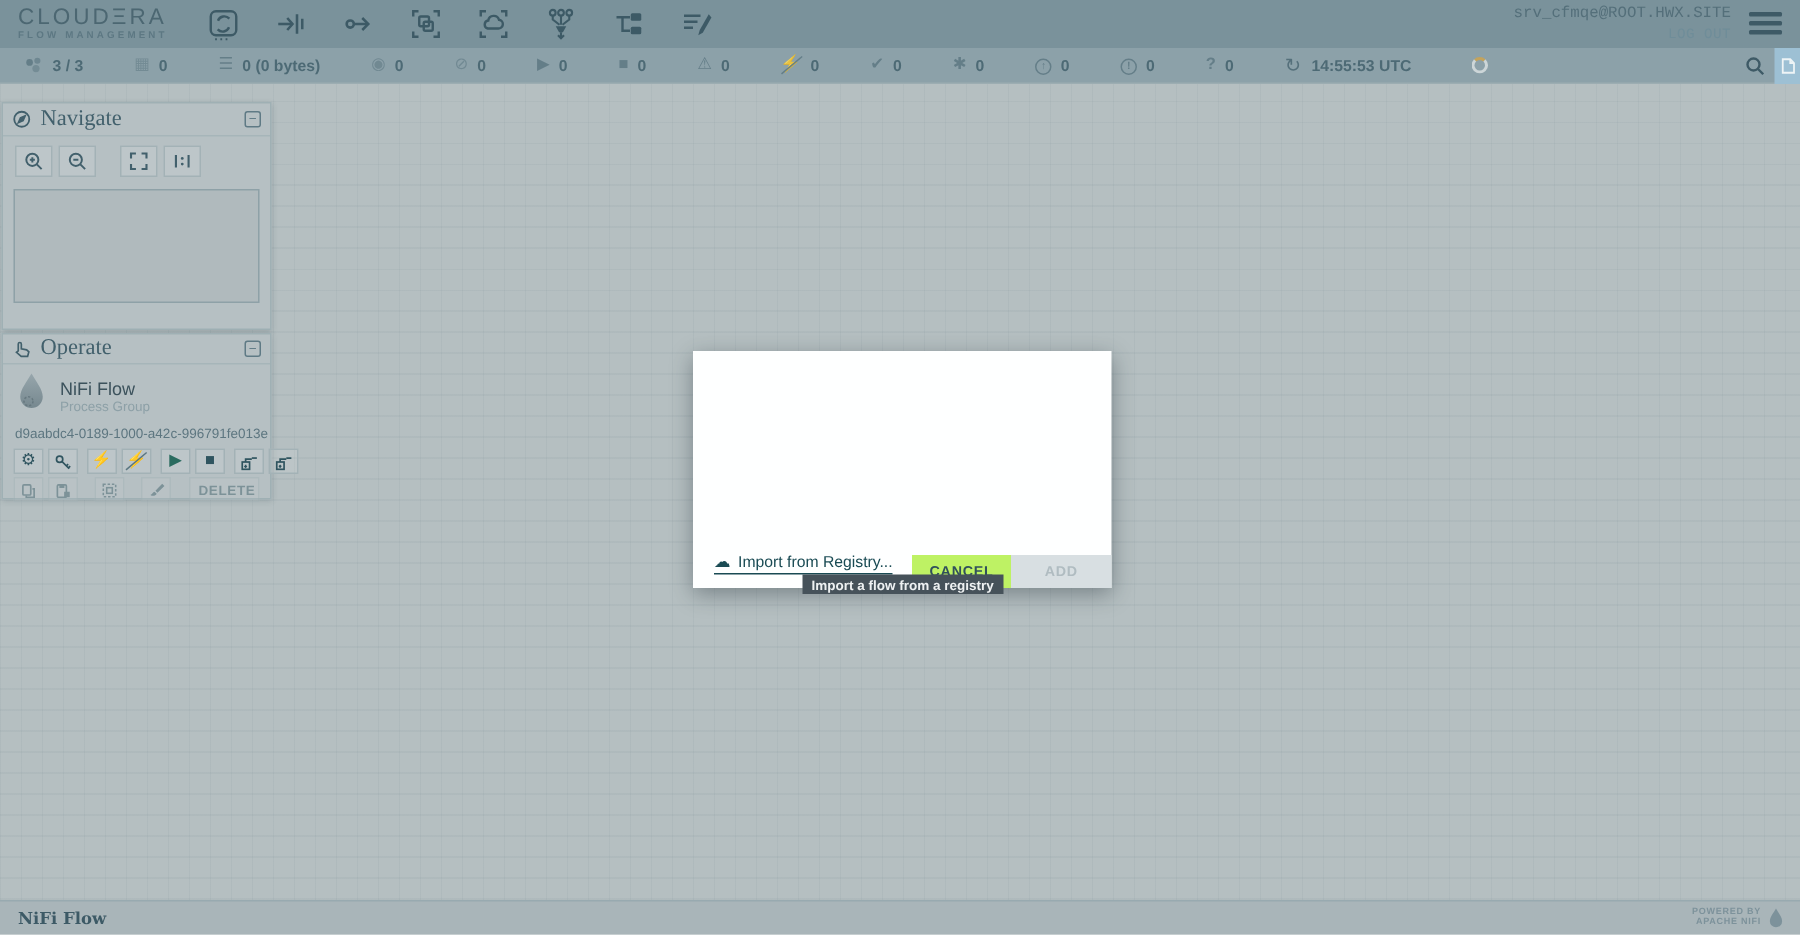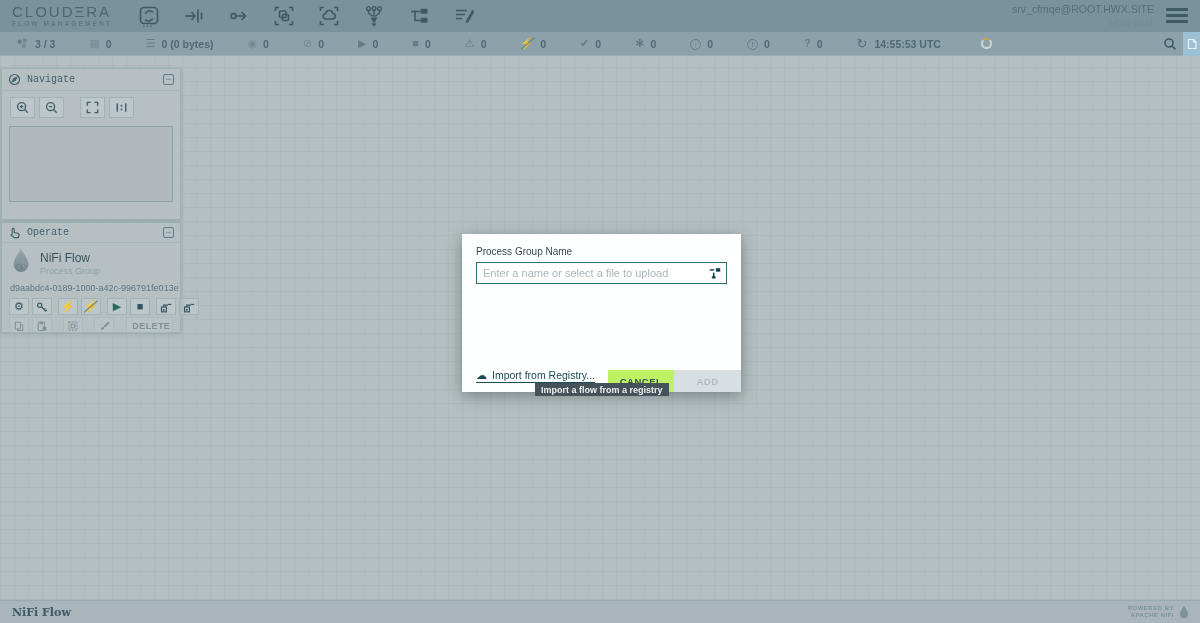--- a/index.html
+++ b/index.html
@@ -10,21 +10,21 @@
   
   .topbar { position:absolute; left:0; top:0; width:1200px; height:32px;
             background:#7a929b; display:flex; align-items:center; }
   .logo { margin-left:12px; width:110px; line-height:1; }
   .logo-title { font-size:15px; font-weight:normal; letter-spacing:2px; color:#4c6772; }
   .logo-sub   { font-size:6.5px; font-weight:bold; letter-spacing:2.1px; color:#5d7883; margin-top:2px; }
   .comp-toolbar { display:flex; align-items:center; gap:19px; margin-left:14px; }
   .comp-btn { width:26px; height:26px; display:flex; align-items:center; justify-content:center;
               color:#3d5a66; cursor:grab; }
   .comp-btn svg { width:24px; height:24px; }
-  .userbox { margin-left:auto; display:flex; align-items:center; }
+  .userbox { margin-left:auto; display:flex; align-items:center;font-family:Liberation Mono, monospace; }
   .usercol { text-align:right; line-height:1.3; margin-right:12px; }
   .username { font-size:10.5px; color:#546f7a; }
   .logout { font-size:9.5px; color:#6f8d99; letter-spacing:.3px; cursor:pointer; }
   .hamburger { width:22px; height:15px; margin-right:12px; display:flex; flex-direction:column;
                justify-content:space-between; cursor:pointer; }
   .hamburger span { display:block; height:3px; background:#3e5a66; border-radius:1px; }
 
   
   .statusbar { position:absolute; left:0; top:32px; width:1200px; height:24px;
                background:#8ca1a9; border-bottom:1px solid #9cadb2;
@@ -55,21 +55,21 @@
             background:#b5bfc1;
             background-image:
               repeating-linear-gradient(0deg, rgba(90,115,125,0.07) 0 1px, transparent 1px 14px),
               repeating-linear-gradient(90deg, rgba(90,115,125,0.07) 0 1px, transparent 1px 14px); }
 
   
   .panel { position:absolute; background:#b6c0c3; border:1px solid #9fb0b4;
            box-shadow:0 1px 4px rgba(40,60,70,.18); }
   .panel-head { height:22px; display:flex; align-items:center; padding:0 6px;
                 border-bottom:1px solid #a6b5b9; }
-  .panel-title { font-family:Liberation Mono, monospace; font-size:10px; color:#42606c; margin-left:6px; }
+  .panel-title { font-family:Liberation Serif, serif; font-size:15px; color:#42606c; margin-left:6px; }
   .collapse-box { margin-left:auto; width:11px; height:11px; border:1.2px solid #5f7a85; border-radius:2px;
                   display:flex; align-items:center; justify-content:center; color:#5f7a85;
                   font-size:9px; line-height:1; cursor:pointer; }
   .panel-head svg.hicon { width:13px; height:13px; }
 
   .navigate { left:1px; top:68px; width:180px; height:152px; }
   .nav-tools { display:flex; align-items:center; gap:4px; padding:6px 8px 4px 8px; }
   .nav-btn { width:25px; height:21px; border:1px solid #a3b2b6; background:rgba(255,255,255,.10);
              display:flex; align-items:center; justify-content:center; color:#42606c; cursor:pointer; }
   .nav-btn svg { width:15px; height:15px; }
@@ -451,34 +451,20 @@
         <svg viewBox="0 0 16 16" fill="none" stroke="currentColor" stroke-width="1.4" style="width:11px;height:11px">
           <path d="M3 4.5h10M6 4.5V3h4v1.5"></path>
             <path d="M4.2 4.5 5 13.5h6l.8-9"></path>
         </svg>
         <span>DELETE</span>
       </div>
     </div>
   </div>
 
   <div class="dlg-shadow">
-    <div class="dlg-body">
-      <div class="dlg-label">Process Group Name</div>
-      <div class="dlg-inputwrap">
-        <input class="dlg-input" type="text" value="" placeholder="Enter a name or select a file to upload" style="">
-        <span class="dlg-upload-ic">
-          <svg viewBox="0 0 16 16" fill="none" stroke="currentColor" stroke-width="1.6">
-            <path d="M2 4.5h5"></path>
-              <rect x="9" y="2.5" width="5" height="4" fill="currentColor" stroke="none"></rect>
-            <path d="M6.5 7.5v4"></path>
-              <path d="M4.5 13.5h4M6.5 11.5l-2 2M6.5 11.5l2 2"></path>
-          </svg>
-        </span>
-      </div>
-    </div>
     <div class="dlg-import">
       <span class="cloud">☁</span>
       <span class="dlg-import-txt">Import from Registry...</span>
     </div>
     <div class="dlg-btns">
       <button class="btn btn-cancel">CANCEL</button>
       <button class="btn btn-add">ADD</button>
     </div>
   </div>
   <div class="tooltip">Import a flow from a registry</div>

